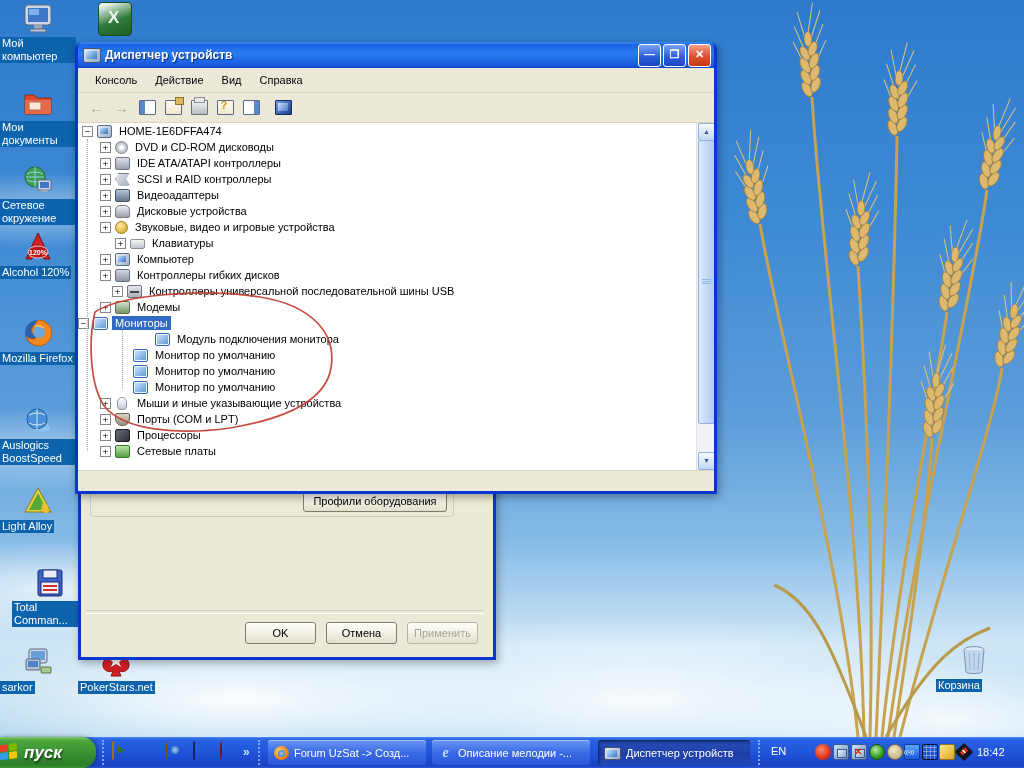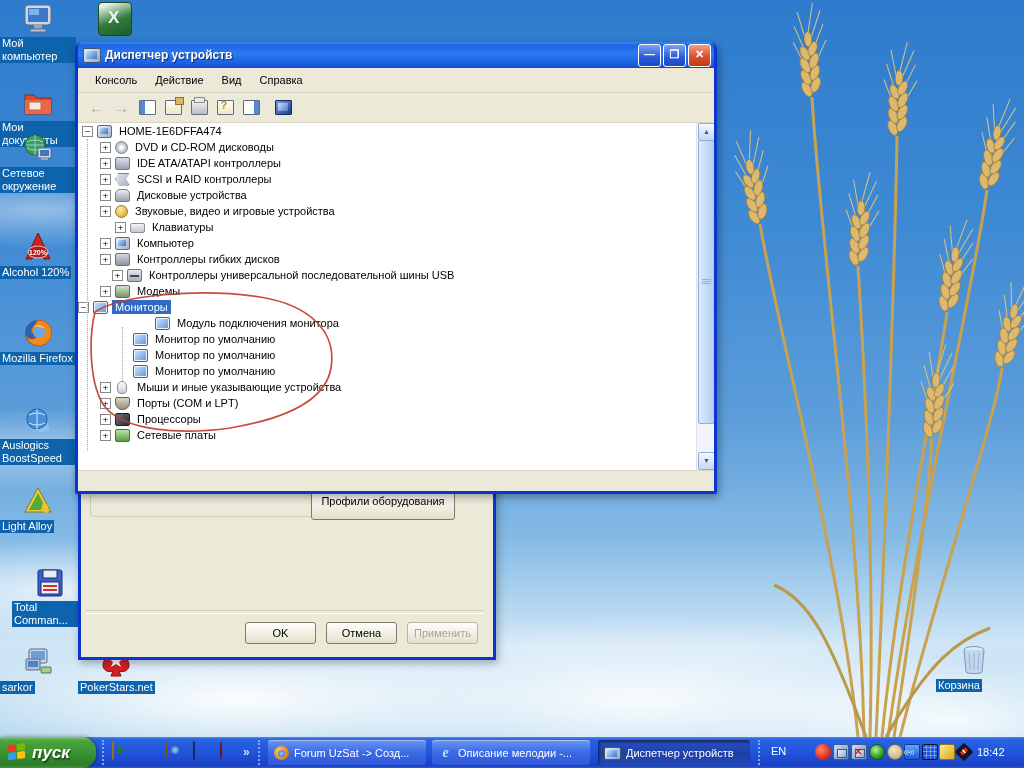--- a/index.html
+++ b/index.html
@@ -89,29 +89,29 @@
   .annot{position:absolute;left:0;top:0;pointer-events:none;}
 
   
   .sysdlg{position:absolute;left:78px;top:455px;width:412px;height:202px;z-index:2;
       border:3px solid #0a35cf;border-top:none;background:#ece9d8;box-shadow:2px 3px 8px rgba(0,0,0,.3);}
   .tab-edge{position:absolute;left:5px;top:155px;width:398px;height:2px;border-top:1px solid #cfccb8;border-bottom:1px solid #fff;}
   .gbox{position:absolute;left:9px;top:-36px;width:362px;height:96px;border:1px solid #d0ccb8;border-radius:4px;}
   .xpbtn{position:absolute;box-sizing:border-box;border:1px solid #7c7c6f;border-radius:3px;background:linear-gradient(180deg,#fefefb,#f0eee0 60%,#e2dfcc);
       font-size:11px;color:#000;text-align:center;}
   .xpbtn.disabled{color:#a6a498;border-color:#b8b5a4;}
-  .profiles-btn{left:230px;top:36px;width:144px;height:29px;line-height:19px;}
+  .profiles-btn{left:222px;top:36px;width:144px;height:21px;line-height:19px;}
   .btn-ok{left:164px;top:167px;width:71px;height:22px;line-height:20px;}
   .btn-cancel{left:245px;top:167px;width:71px;height:22px;line-height:20px;}
   .btn-apply{left:326px;top:167px;width:71px;height:22px;line-height:20px;}
 
   
   .taskbar{position:absolute;left:0;bottom:0;width:1024px;height:31px;z-index:10;
       background:linear-gradient(180deg,#4b86f2 0%,#2a63e4 8%,#1f52d8 55%,#1941c4 92%,#2a5ad8 100%);}
-  .start{position:absolute;left:0;top:0;width:96px;height:31px;border-radius:0 14px 14px 0;display:flex;align-items:center;padding-left:8px;box-sizing:border-box;
+  .start{position:absolute;left:0;top:0;width:96px;height:31px;border-radius:0 14px 14px 0;display:flex;align-items:center;box-sizing:border-box;
       background:linear-gradient(180deg,#7fca6a 0%,#4aa53c 12%,#389232 55%,#2c7d28 90%,#3c9a34 100%);box-shadow:1px 0 4px rgba(0,0,0,.4);}
   .flag{width:19px;height:17px;margin-right:5px;display:grid;grid-template-columns:8px 8px;grid-template-rows:7px 7px;gap:1px;transform:skewY(-6deg) rotate(-2deg);}
   .flag div{border-radius:1px;}
   .f-r{background:#ea3b23;} .f-g{background:#7eb900;} .f-b{background:#309cf4;} .f-y{background:#ffc20e;}
   .start-label{color:#fff;font-size:17px;font-weight:bold;font-style:italic;text-shadow:1px 2px 2px rgba(0,0,0,.55);}
   .tb-sep{position:absolute;top:3px;height:25px;border-left:2px dotted #7fa8f8;}
   .qli{position:absolute;top:5px;width:21px;height:21px;}
   .qi{width:17px;height:17px;margin:2px;border-radius:3px;position:relative;}
   .qi.la{background:radial-gradient(circle at 40% 35%,#ffe98a,#e0a818);border:1px solid #9a7410;}
   .qi.la::after{content:"";position:absolute;left:5px;top:4px;border-left:7px solid #2c7a28;border-top:4px solid transparent;border-bottom:4px solid transparent;}
@@ -222,21 +222,21 @@
 
   <div class="dicon" style="left:0;top:86px">
     <svg class="ig" viewBox="0 0 34 34">
       <path d="M4 9 L13 9 L16 12 L30 12 L30 28 L4 28 Z" fill="#d84a2e" stroke="#8c2814"></path>
       <path d="M4 14 L30 14 L30 28 L4 28 Z" fill="#e8694a"></path>
       <rect x="8" y="16" width="12" height="8" fill="#f8e8d8" stroke="#b86a4a"></rect>
     </svg>
     <span class="dlabel wrap">Мои документы</span>
   </div>
 
-  <div class="dicon" style="left:0;top:132px">
+  <div class="dicon" style="left:0;top:164px">
     <svg class="ig" viewBox="0 0 34 34">
       <circle cx="14" cy="13" r="10" fill="#3f9e4e"></circle>
       <circle cx="14" cy="13" r="10" fill="none" stroke="#1e6a30"></circle>
       <path d="M6 10 Q14 6 22 10 M6 16 Q14 20 22 16 M14 3 L14 23 M5 13 L23 13" stroke="#8fd0f0" fill="none"></path>
       <rect x="17" y="16" width="13" height="10" rx="1" fill="#cdd6e6" stroke="#5a6a85"></rect>
       <rect x="19" y="18" width="9" height="6" fill="#3f77c9"></rect>
       <rect x="20" y="26" width="7" height="2" fill="#9aa8be"></rect>
     </svg>
     <span class="dlabel wrap">Сетевое окружение</span>
   </div>
@@ -384,20 +384,25 @@
         <span class="ti ic-ide"></span>
         <span class="tlabel">IDE ATA/ATAPI контроллеры</span>
       </div>
       <div class="trow" style="padding-left:22px">
         <span class="pbox plus"></span>
         <span class="ti ic-scsi"></span>
         <span class="tlabel">SCSI и RAID контроллеры</span>
       </div>
       <div class="trow" style="padding-left:22px">
         <span class="pbox plus"></span>
+        <span class="ti ic-video"></span>
+        <span class="tlabel">Видеоадаптеры</span>
+      </div>
+      <div class="trow" style="padding-left:22px">
+        <span class="pbox plus"></span>
         <span class="ti ic-disk"></span>
         <span class="tlabel">Дисковые устройства</span>
       </div>
       <div class="trow" style="padding-left:22px">
         <span class="pbox plus"></span>
         <span class="ti ic-sound"></span>
         <span class="tlabel">Звуковые, видео и игровые устройства</span>
       </div>
       <div class="trow" style="padding-left:37px">
         <span class="pbox plus"></span>

